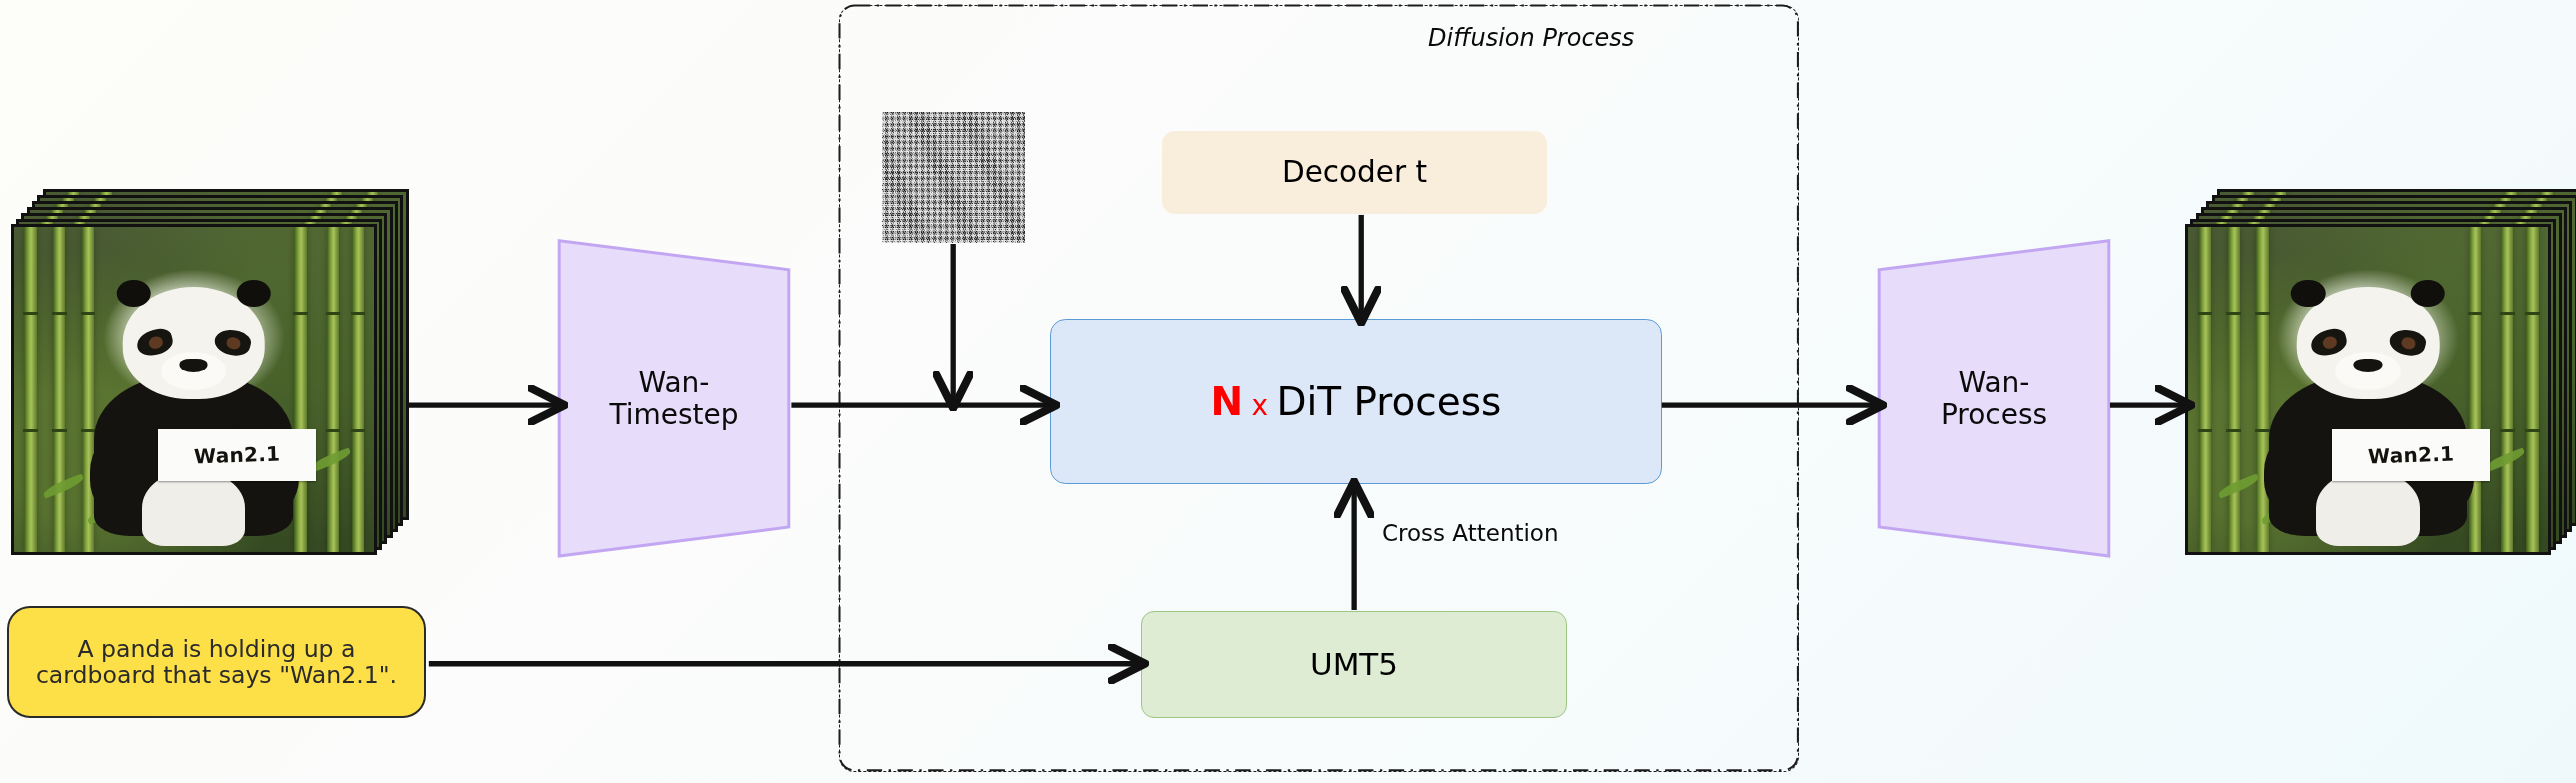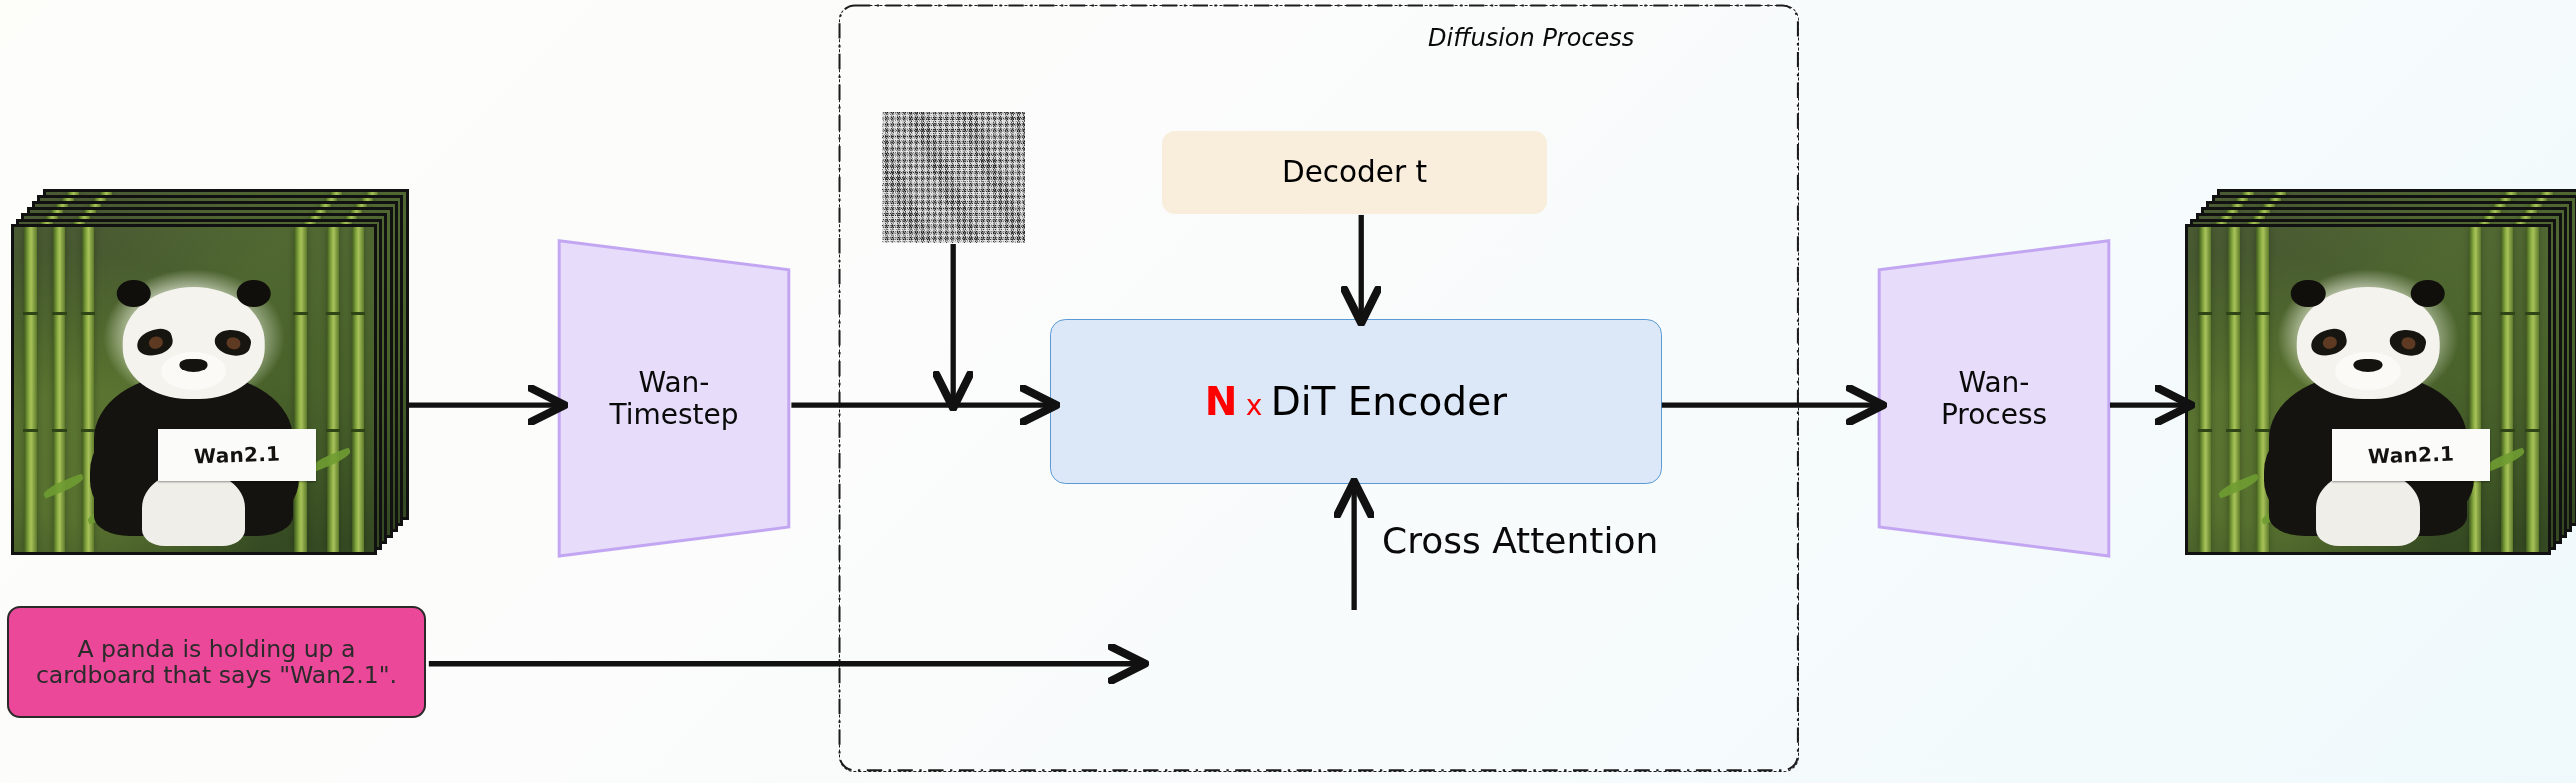--- a/index.html
+++ b/index.html
@@ -68,21 +68,21 @@
       repeating-linear-gradient(37deg,rgba(255,255,255,.3) 0 1.2px,rgba(0,0,0,.3) 1.2px 1.8px),
       repeating-linear-gradient(117deg,rgba(255,255,255,.25) 0 1.2px,rgba(0,0,0,.25) 1.2px 1.8px);
     background-blend-mode:overlay,overlay,overlay,normal;}
 
   
   .box{position:absolute;box-sizing:border-box;display:flex;align-items:center;justify-content:center;
     text-align:center;line-height:1.12;}
   .box-dit{background:#dce8f8;border:1.8px solid #5b9bd5;border-radius:15.4px;}
   .box-time{background:#f8eedb;border-radius:13px;}
   .box-umt5{background:#ddecd2;border:1.8px solid #9dc684;border-radius:13px;}
-  .box-prompt{background:#ec4899;border:2.4px solid #2a2a2a;border-radius:13px;}
+  .box-prompt{background:#fde047;border:2.4px solid #2a2a2a;border-radius:23px;}
 
   .trap{position:absolute;}
   .trap svg{position:absolute;inset:0;overflow:visible;}
   .trap .lbl{position:absolute;inset:0;display:flex;align-items:center;justify-content:center;
     text-align:center;line-height:1.14;color:#0a0a0a;}
 
   .dashbox{position:absolute;box-sizing:border-box;border:1.8px dashed #1c1c1c;border-radius:15.4px;}
 
   .txt{position:absolute;color:#0a0a0a;white-space:nowrap;}
   .red{color:#fe0000;font-weight:700;}
@@ -213,26 +213,29 @@
   <div class="noise" style="left:882px;top:112px;width:143px;height:131px;"></div>
 
   <div class="box box-time" style="left:1162px;top:131px;width:385px;height:83px;">
     <span style="font-size:29.5px;">Decoder t</span>
   </div>
 
   <div class="box box-dit" style="left:1050px;top:319px;width:612px;height:165px;">
     <span style="font-size:39px;display:inline-flex;align-items:baseline;gap:8.3px;">
       <span class="red">N</span>
       <span class="redx" style="font-size:28px;">x</span>
-      <span>DiT Encoder</span>
+      <span>DiT Process</span>
     </span>
   </div>
 
-
-  <div class="txt" style="left:1382px;top:520px;font-size:36px;">Cross Attention</div>
+  <div class="box box-umt5" style="left:1141px;top:611px;width:426px;height:107px;">
+    <span style="font-size:31px;">UMT5</span>
+  </div>
+
+  <div class="txt" style="left:1382px;top:520px;font-size:23px;">Cross Attention</div>
 
   <div class="trap dec" style="left:1878px;top:239px;width:232px;height:319px;">
     <svg viewBox="0 0 393 540" preserveAspectRatio="none">
       <polygon points="2,52 391,3 391,537 2,488" fill="#e7ddfb" stroke="#c3a6f2" stroke-width="5"></polygon>
     </svg>
     <div class="lbl" style="font-size:28px;flex-direction:column;display:flex;">
       <div>Wan-</div>
       <div>Process</div>
     </div>
   </div>

